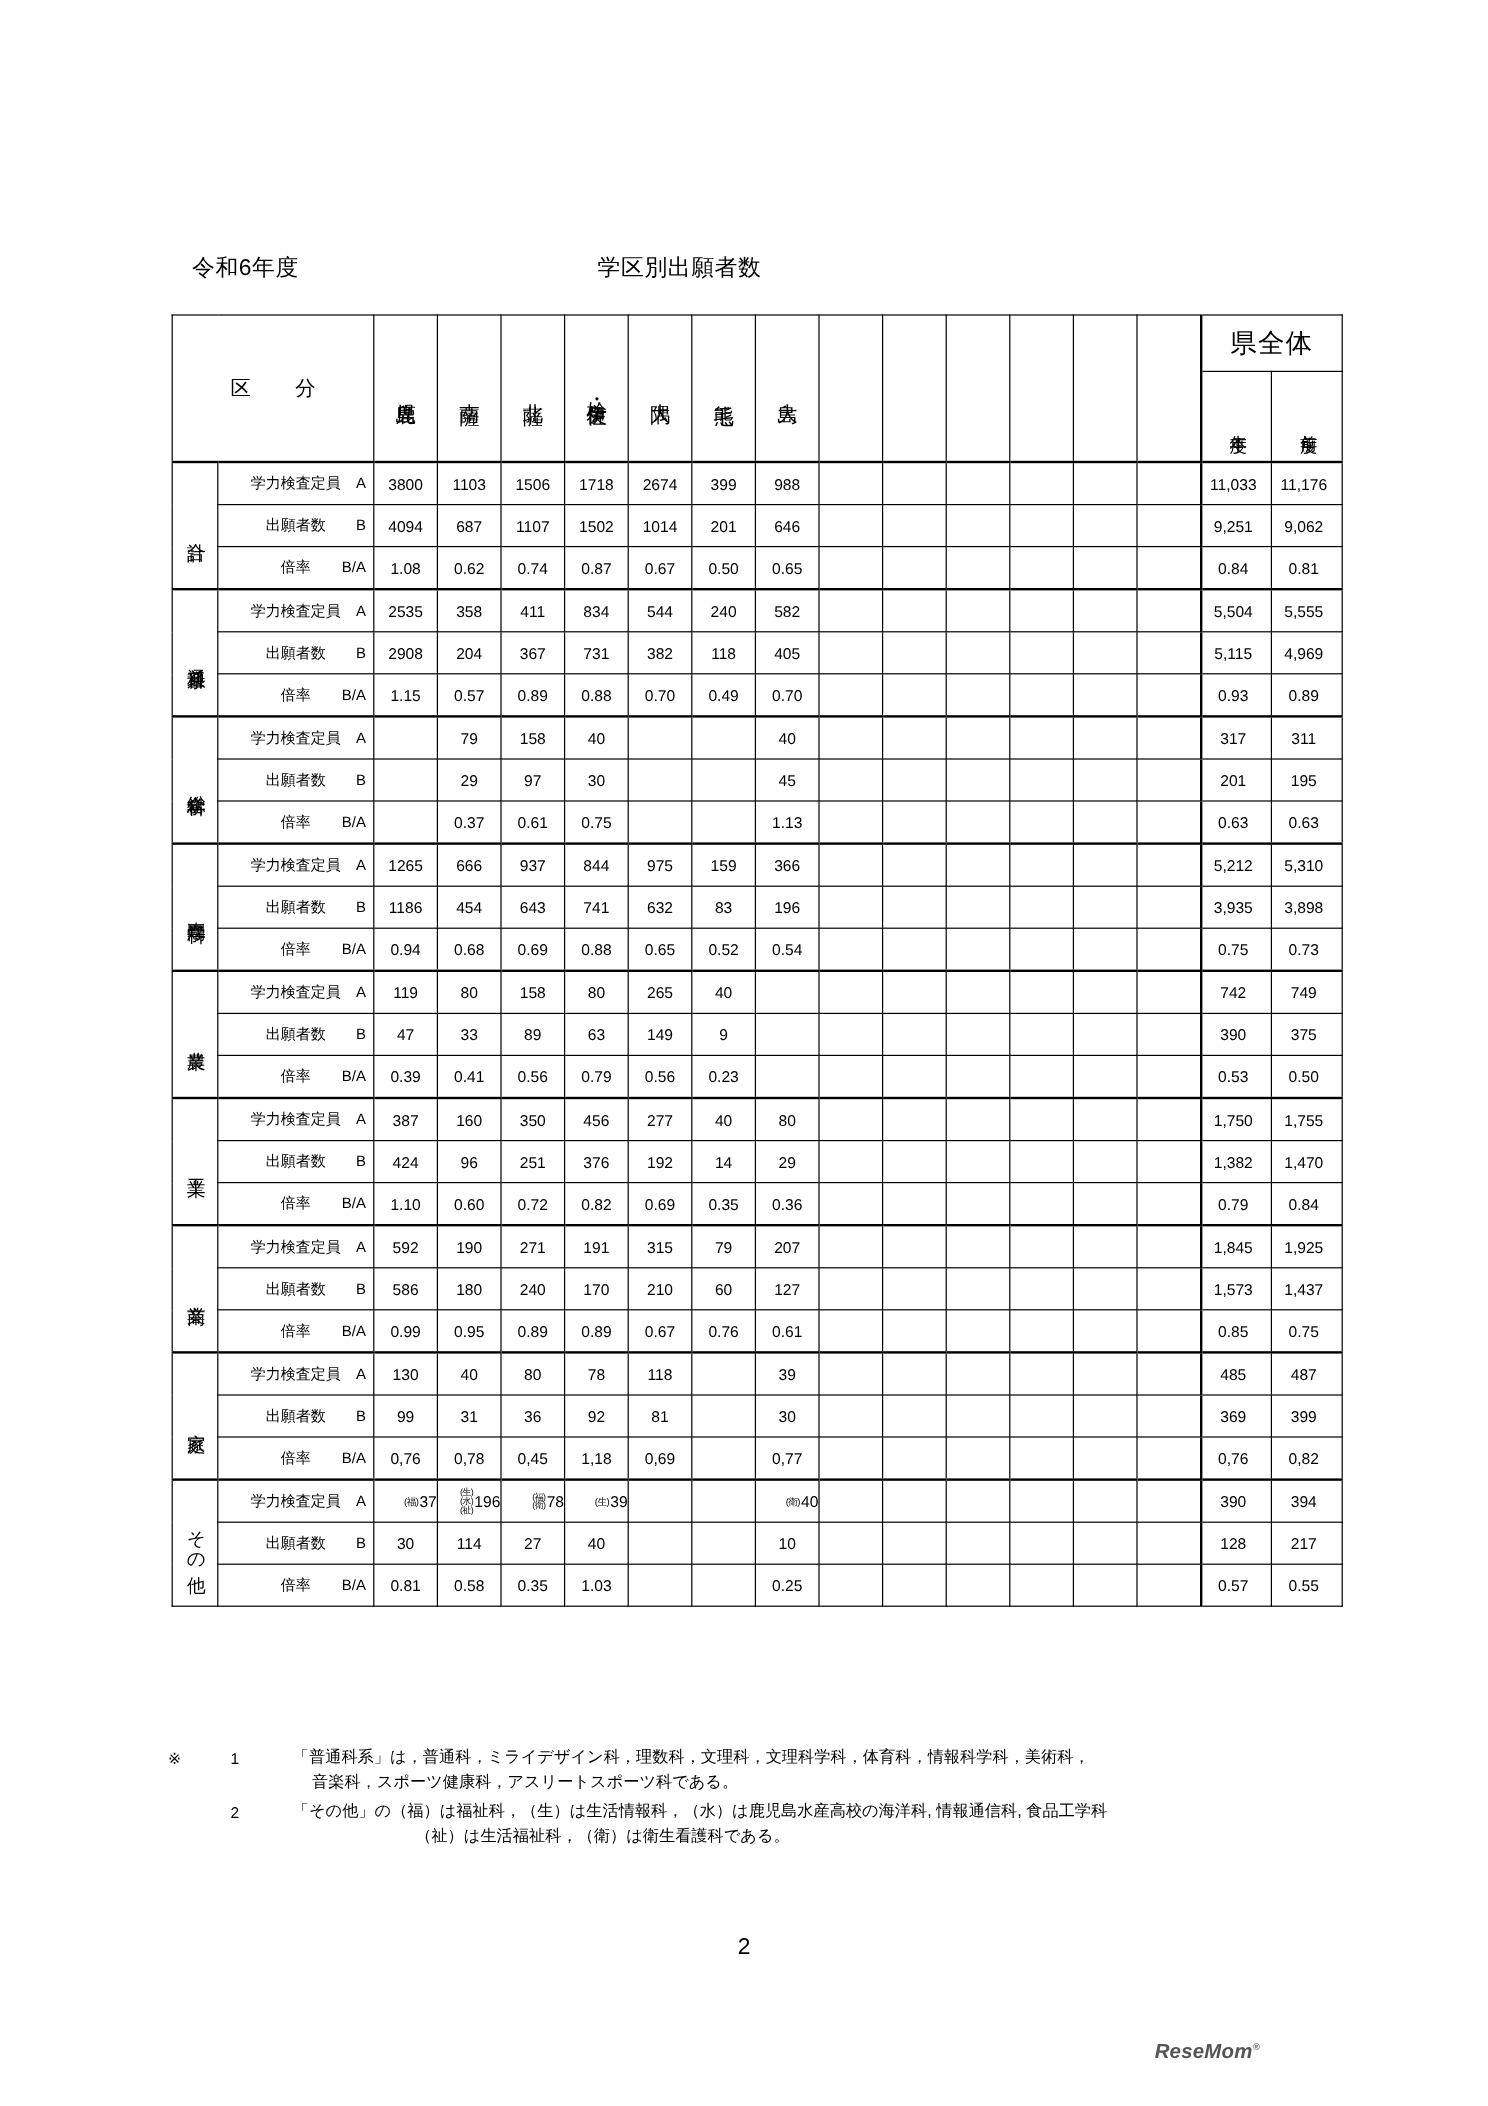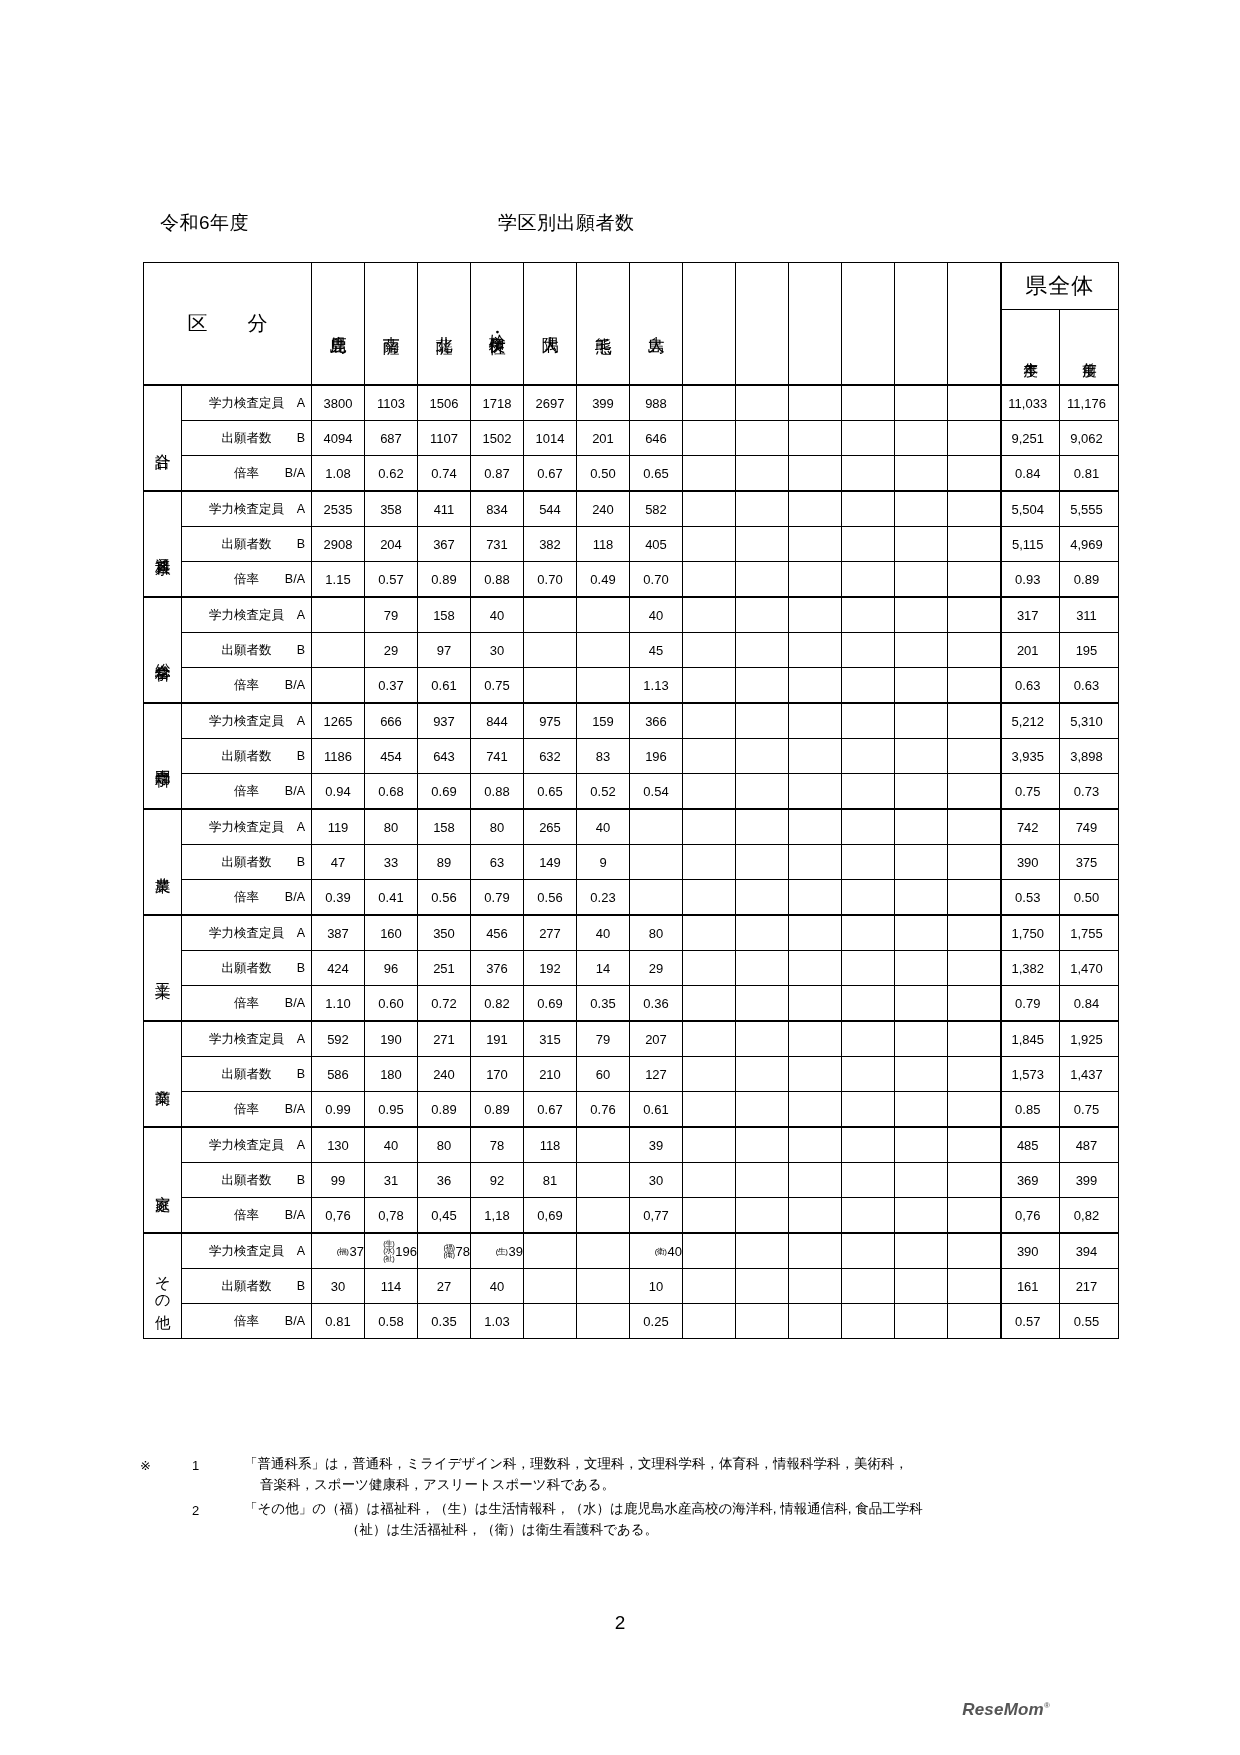--- a/index.html
+++ b/index.html
@@ -73,21 +73,21 @@
   
   col.c-grp   { width: 38px; }
   col.c-lbl   { width: 130px; }
   col.c-dist  { width: 53px; }
   col.c-blank { width: 53px; }
   col.c-tot   { width: 59px; }
 
   
   .hd-kubun {
     height: 120px;
-    font-size: 20px;
+    font-size: 17px;
     letter-spacing: 10px;
     text-indent: 10px;
   }
   .hd-vert {
     height: 120px;
     font-size: 17px;
     line-height: 1.02;
     writing-mode: vertical-rl;
     text-orientation: upright;
     white-space: nowrap;
@@ -313,21 +313,21 @@
         </tr>
       </thead>
       <tbody id="tbody">
           <tr class="blockstart">
             <td class="grp" rowspan="3"><span class="gv">合計</span></td>
             <td class="rowlabel"><span class="lbl">学力検査定員</span><span class="ab">A</span></td>
             <td class="num">3800</td>
             <td class="num">1103</td>
             <td class="num">1506</td>
             <td class="num">1718</td>
-            <td class="num">2697</td>
+            <td class="num">2674</td>
             <td class="num">399</td>
             <td class="num">988</td>
             <td class="num"></td>
             <td class="num"></td>
             <td class="num"></td>
             <td class="num"></td>
             <td class="num"></td>
             <td class="num"></td>
             <td class="num totcol thickleft">11,033</td>
             <td class="num totcol">11,176</td>
@@ -805,21 +805,21 @@
             <td class="num">40</td>
             <td class="num"></td>
             <td class="num"></td>
             <td class="num">10</td>
             <td class="num"></td>
             <td class="num"></td>
             <td class="num"></td>
             <td class="num"></td>
             <td class="num"></td>
             <td class="num"></td>
-            <td class="num totcol thickleft">161</td>
+            <td class="num totcol thickleft">128</td>
             <td class="num totcol">217</td>
           </tr>
           <tr>
             <td class="rowlabel"><span class="lbl">倍率</span><span class="ab">B/A</span></td>
             <td class="num">0.81</td>
             <td class="num">0.58</td>
             <td class="num">0.35</td>
             <td class="num">1.03</td>
             <td class="num"></td>
             <td class="num"></td>

